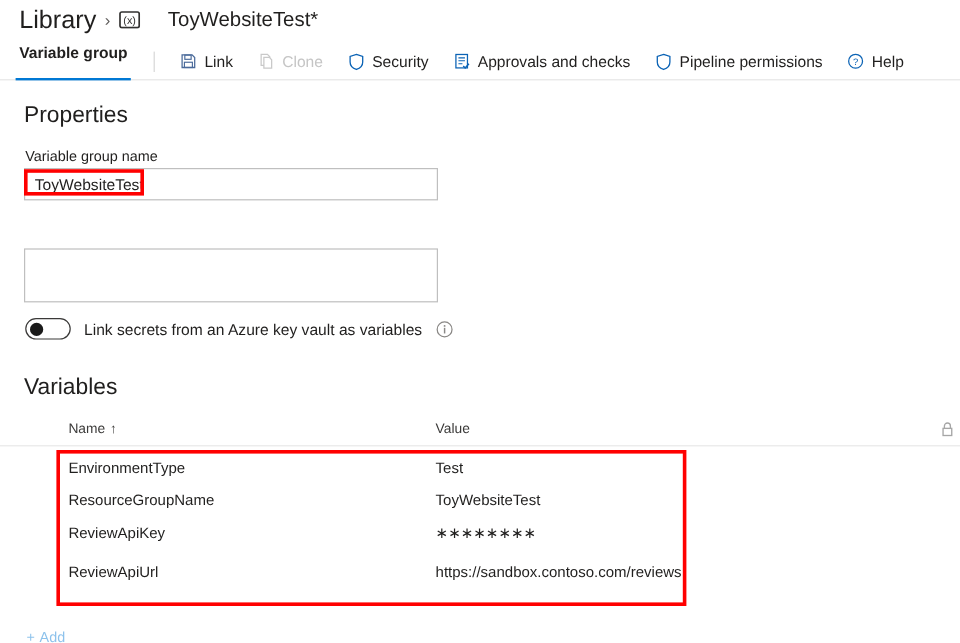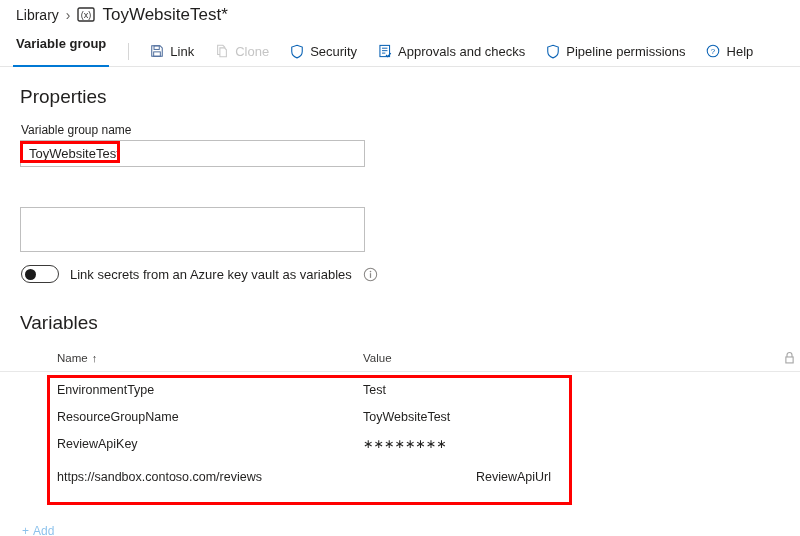--- a/index.html
+++ b/index.html
@@ -12,24 +12,24 @@
     overflow: hidden;
   }
   #page { position: relative; width: 800px; height: 536px; background:#fff; }
 
   
   .breadcrumb {
     position: absolute; left: 16px; top: 6px;
     display: flex; align-items: center; gap: 7px;
     font-size: 17px; color: #201f1e; line-height: 1;
   }
-  .bc-link { font-size: 14px; color: #201f1e; cursor: pointer; }
+  .bc-link { font-size: 21px; color: #201f1e; cursor: pointer; }
   .bc-sep { font-size: 14px; color: #605e5c; }
   .bc-icon { display:inline-flex; align-items:center; justify-content:center; }
-  .bc-title { font-size: 17px; color: #201f1e; }
+  .bc-title { font-size: 17px; color: #201f1e; margin-left: 16px; }
 
   
   .toolbar {
     position: absolute; left: 0; top: 36px; width: 800px; height: 31px;
     display: flex; align-items: center;
     border-bottom: 1px solid #e5e5e5;
   }
   .tab {
     position: relative; height: 31px; display: flex; 
     padding: 0 14px 0 16px; font-size: 13px; font-weight: bold; color: #201f1e;
@@ -243,22 +243,22 @@
     </div>
     <div class="tbl-row">
       <div class="td td-name">ResourceGroupName</div>
       <div class="td td-value">ToyWebsiteTest</div>
     </div>
     <div class="tbl-row">
       <div class="td td-name">ReviewApiKey</div>
       <div class="td td-value">∗∗∗∗∗∗∗∗</div>
     </div>
     <div class="tbl-row" style="margin-top:6px;">
+      <div class="td td-name">ReviewApiUrl</div>
       <div class="td td-value">https://sandbox.contoso.com/reviews</div>
-      <div class="td td-name">ReviewApiUrl</div>
     </div>
   </div>
 
   <div class="addvar">
     <span>+</span>
     <span>Add</span>
   </div>
 
   <div class="annot" style="left:20px; top:141px; width:100px; height:22px;"></div>
   <div class="annot" style="left:47px; top:375px; width:525px; height:130px;"></div>

